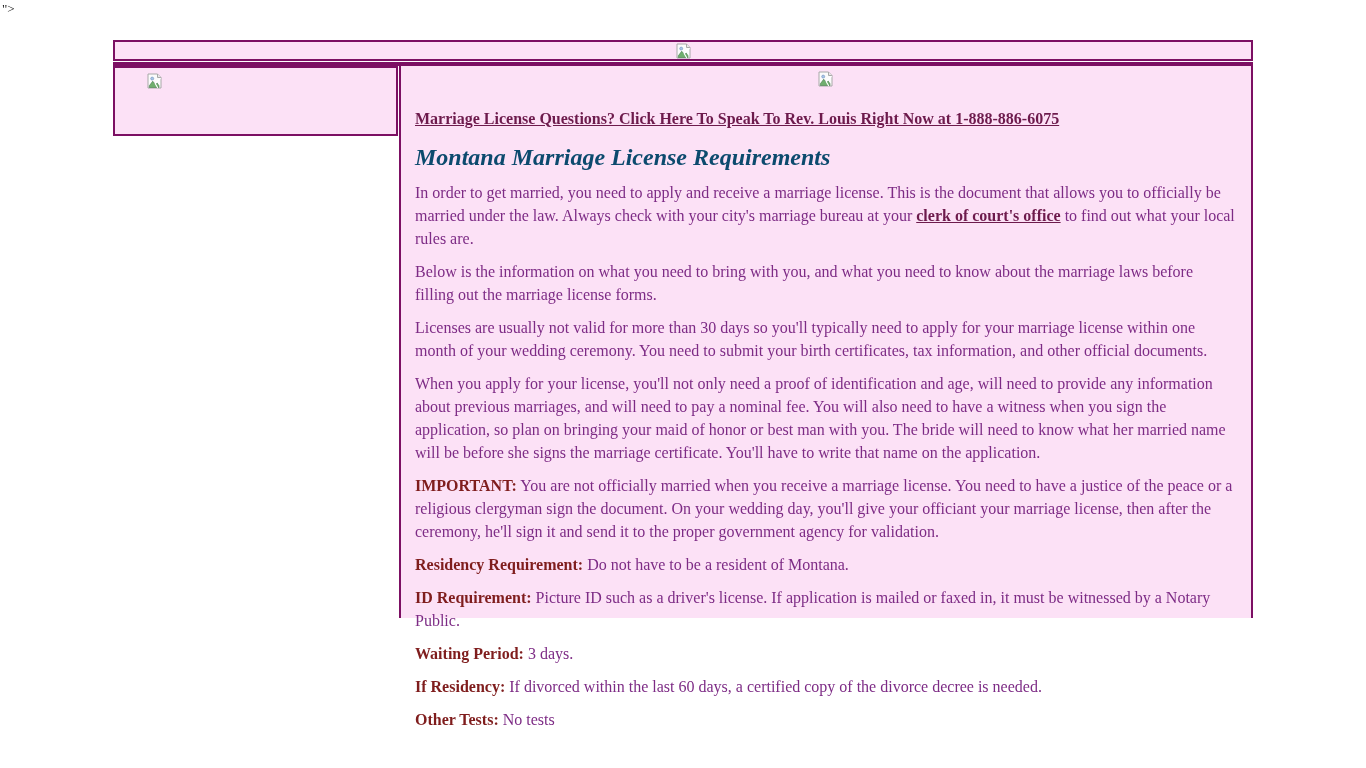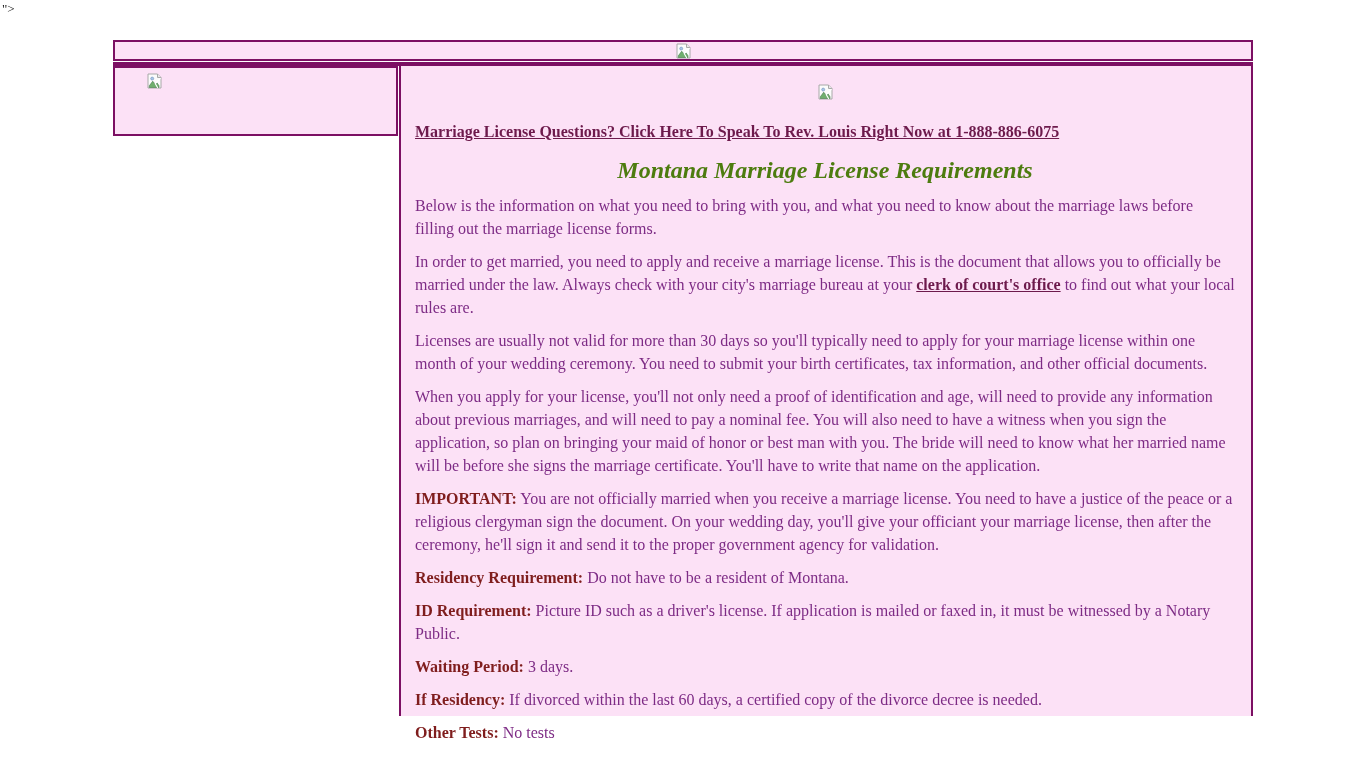--- a/index.html
+++ b/index.html
@@ -22,35 +22,35 @@
   .rule {
     position:absolute; left:113px; top:62px; width:1140px; height:4px;
     background:#7c0f63;
   }
   .leftbox {
     position:absolute; left:113px; top:66px; width:285px; height:70px;
     background:#fce1f6; border:2px solid #7c0f63;
     padding:5px 0 0 32px;
   }
   .main {
-    position:absolute; left:399px; top:66px; width:854px; height:650px;
+    position:absolute; left:399px; top:66px; width:854px; height:552px;
     background:#fce1f6;
     border-left:2px solid #7c0f63; border-right:2px solid #7c0f63;
-    padding:18px 16px 0 14px;
+    padding:5px 16px 0 14px;
     color:#7d2b85; font-size:16px; line-height:23px;
   }
   .center { text-align:center; }
   .phone-row { margin-top:13px; }
   .phone-link {
     color:#6d1a4c; font-weight:bold; text-decoration:underline;
     font-size:16px; cursor:pointer;
   }
   .title {
-    text-align:center; font-style:italic; font-weight:bold;
-    font-size:24px; line-height:28px; color:#4d7c0f;
+    font-style:italic; font-weight:bold;
+    font-size:24px; line-height:28px; color:#0c4a6e;
     margin:13px 0 8px 0;
   }
   .main p { margin:10px 0 0 0; }
   .main p b { color:#7f1d1d; font-weight:bold; }
   .inline-link {
     color:#6d1a4c; font-weight:bold; text-decoration:underline; cursor:pointer;
   }
   .bimg { display:inline-block; width:15px; height:16px; vertical-align:top; }
   .bimg svg { display:block; }
 </style>
@@ -98,25 +98,25 @@
     </span>
   </div>
 
   <div class="phone-row">
     <a class="phone-link">Marriage License Questions? Click Here To Speak To Rev. Louis Right Now at 1-888-886-6075</a>
   </div>
 
   <h1 class="title">Montana Marriage License Requirements</h1>
 
   <p>
-    <span>Below is the information on what you need to bring with you, and what you need to know about the marriage laws before filling out the marriage license forms.</span>
+    <span>In order to get married, you need to apply and receive a marriage license. This is the document that allows you to officially be married under the law. Always check with your city's marriage bureau at your </span><a class="inline-link">clerk of court's office</a><span> to find out what your local rules are.</span>
   </p>
 
   <p>
-    <span>In order to get married, you need to apply and receive a marriage license. This is the document that allows you to officially be married under the law. Always check with your city's marriage bureau at your </span><a class="inline-link">clerk of court's office</a><span> to find out what your local rules are.</span>
+    <span>Below is the information on what you need to bring with you, and what you need to know about the marriage laws before filling out the marriage license forms.</span>
   </p>
 
   <p>
     <span>Licenses are usually not valid for more than 30 days so you'll typically need to apply for your marriage license within one month of your wedding ceremony. You need to submit your birth certificates, tax information, and other official documents.</span>
   </p>
 
   <p>
     <span>When you apply for your license, you'll not only need a proof of identification and age, will need to provide any information about previous marriages, and will need to pay a nominal fee. You will also need to have a witness when you sign the application, so plan on bringing your maid of honor or best man with you. The bride will need to know what her married name will be before she signs the marriage certificate. You'll have to write that name on the application.</span>
   </p>
 

